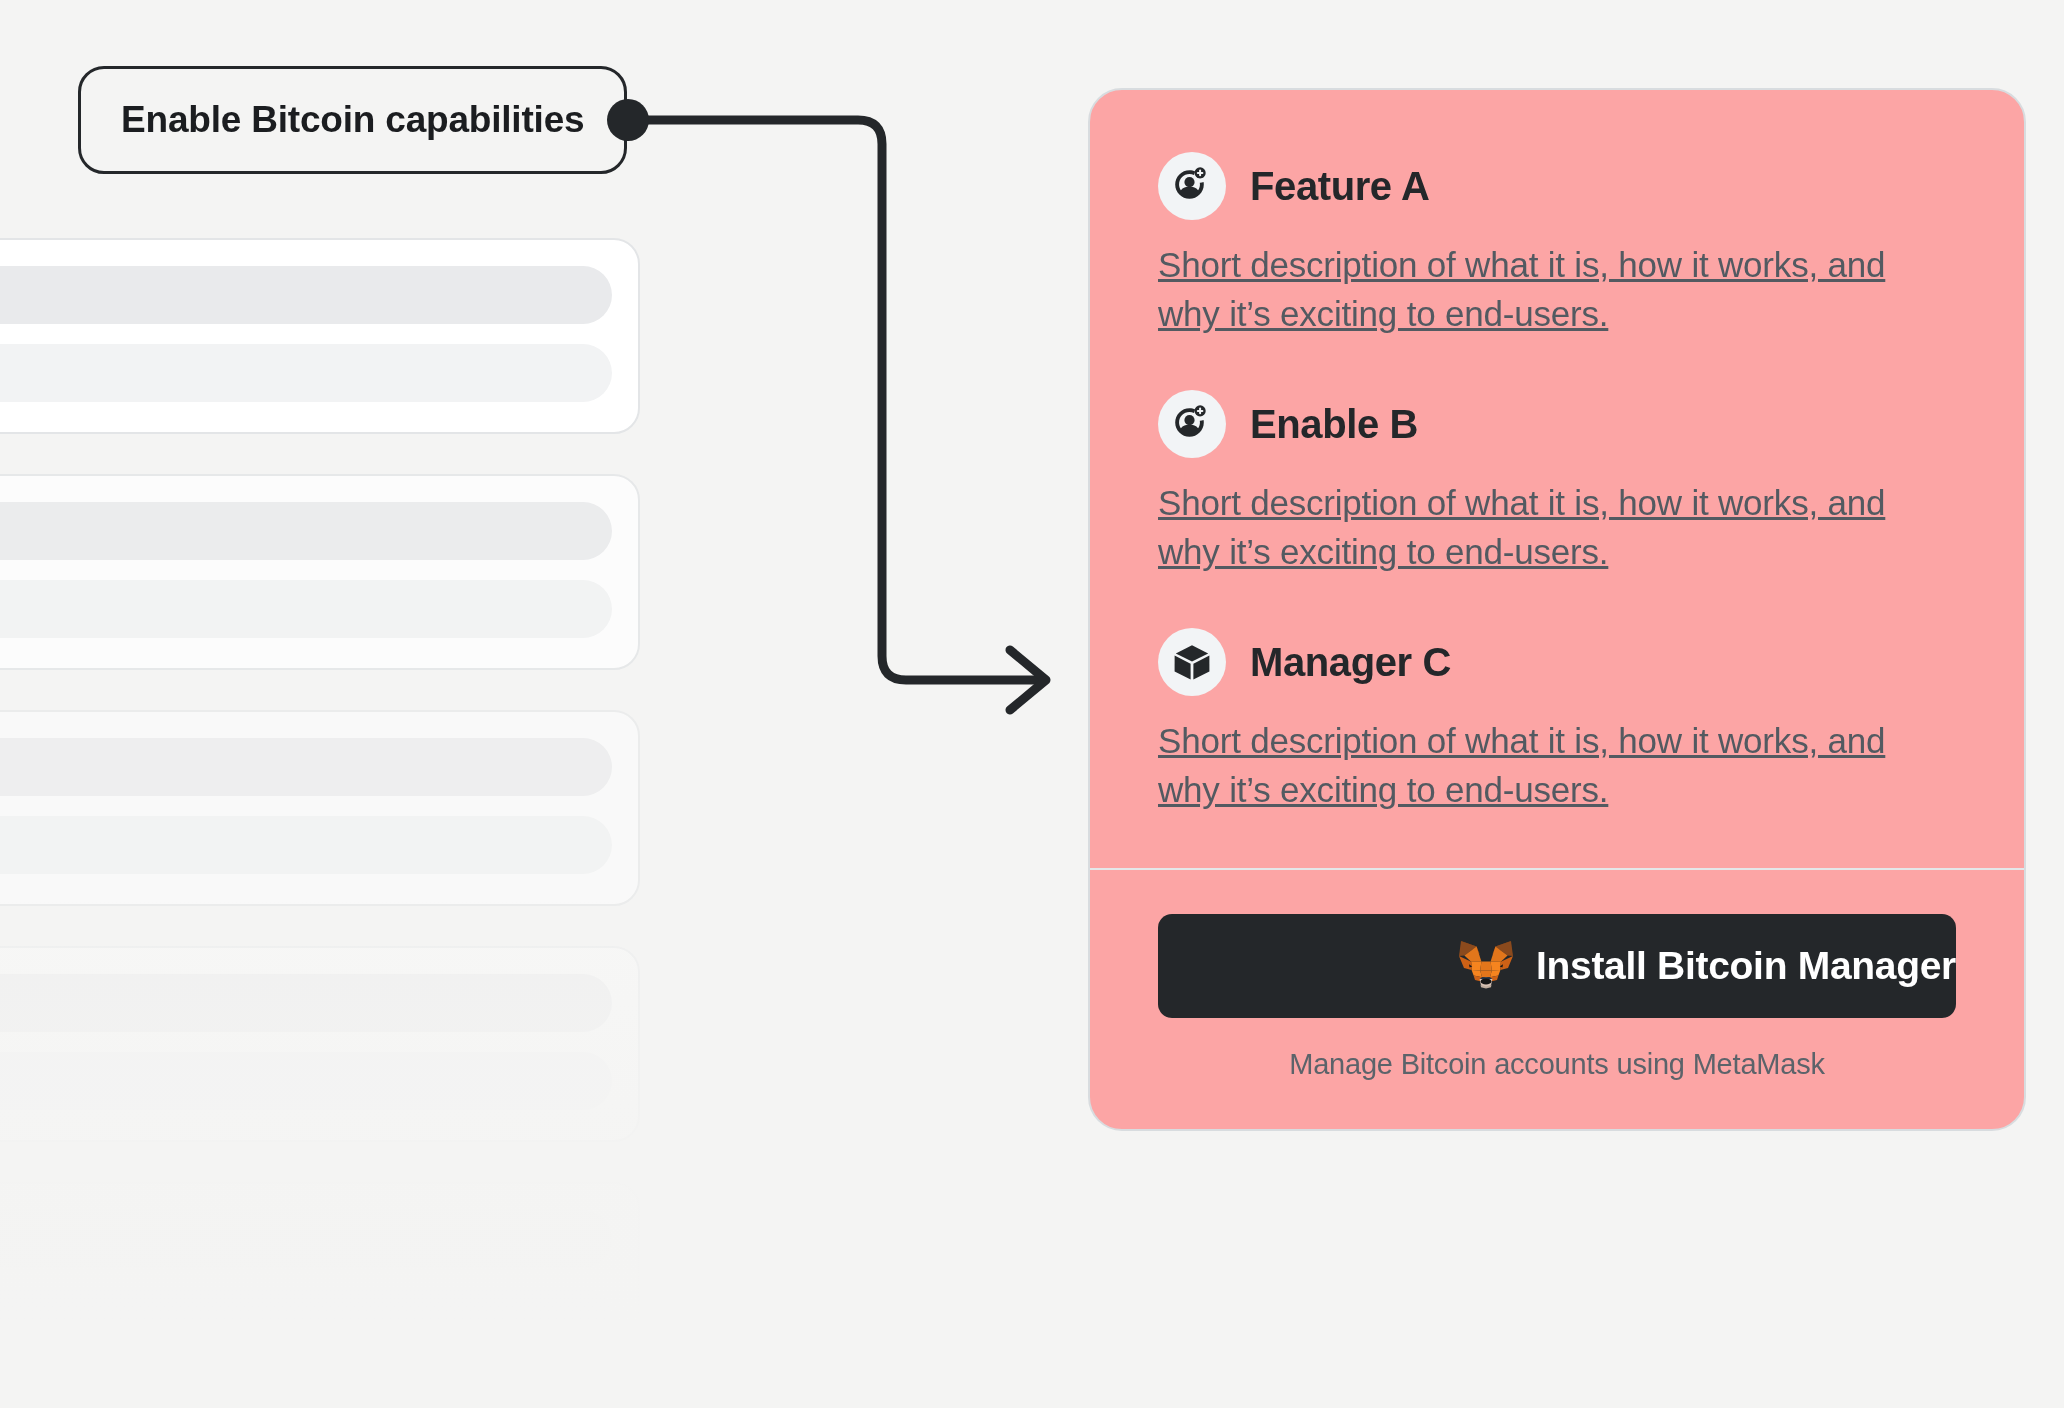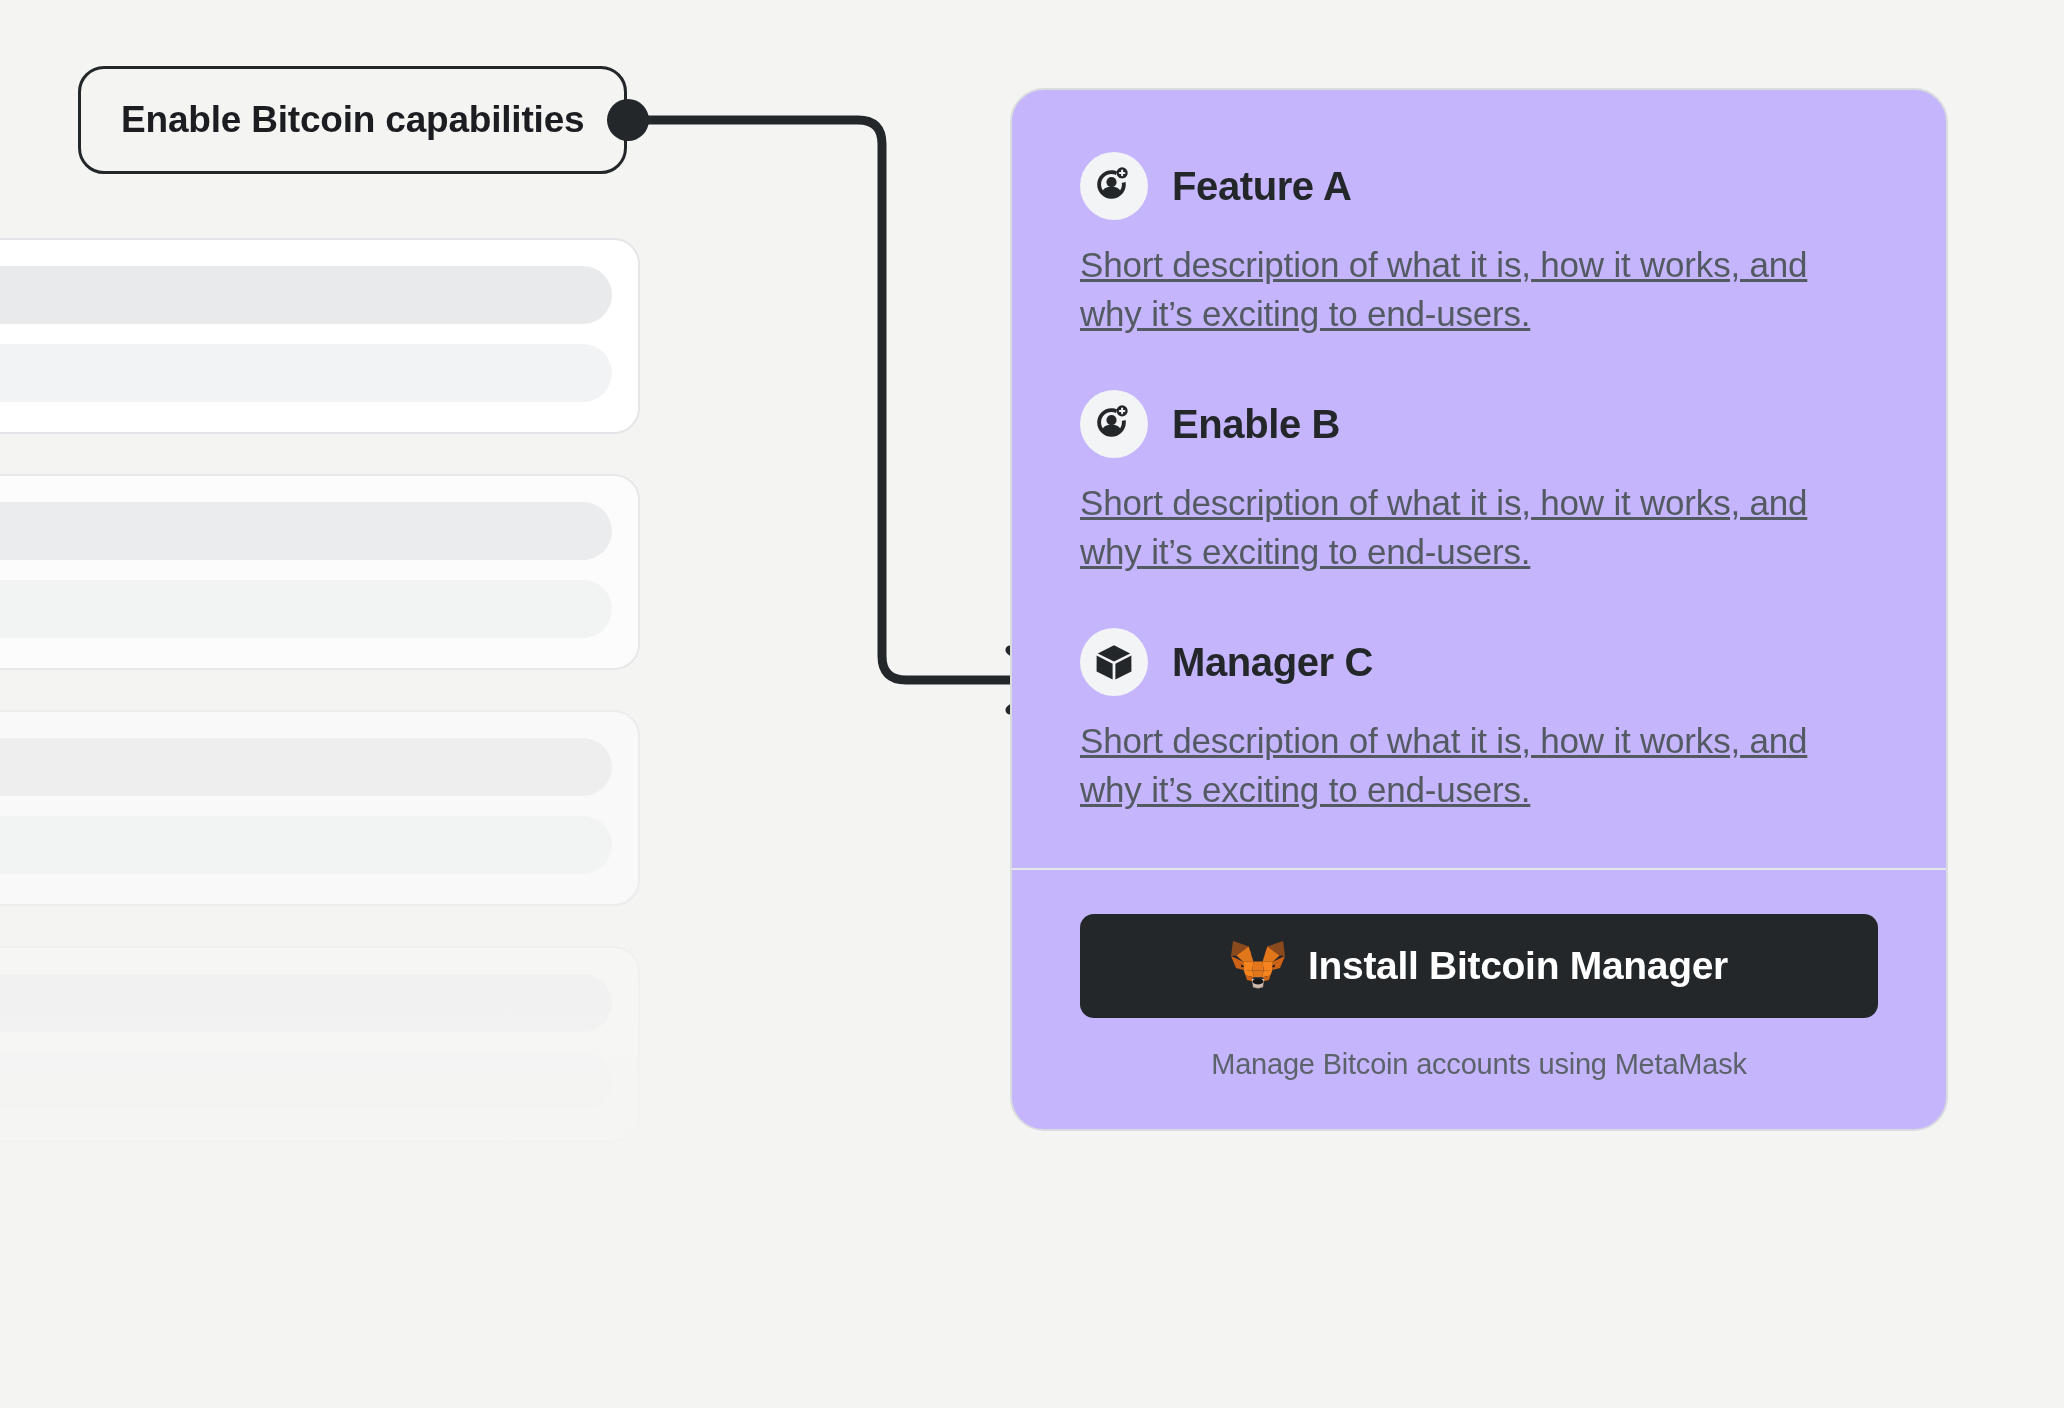--- a/index.html
+++ b/index.html
@@ -88,25 +88,25 @@
     left: 0;
     top: 0;
     width: 2064px;
     height: 1408px;
     pointer-events: none;
   }
 
   
   #feature-card {
     position: absolute;
-    left: 1010px;
+    left: 1088px;
     top: 88px;
     width: 938px;
     box-sizing: border-box;
-    background: #c4b5fd;
+    background: #fca5a5;
     border: 2px solid #d8dcdf;
     border-radius: 34px;
     overflow: hidden;
   }
   #feature-list {
     padding: 62px 68px 54px 68px;
   }
   .feature-block { margin-bottom: 52px; }
   .feature-block:last-child { margin-bottom: 0; }
 
@@ -151,21 +151,21 @@
   }
   #install-button {
     width: 100%;
     box-sizing: border-box;
     height: 104px;
     background: #24272a;
     border: none;
     border-radius: 14px;
     display: flex;
     align-items: center;
-    justify-content: center;
+    justify-content: flex-end;
     gap: 22px;
     cursor: pointer;
     padding: 0;
   }
   #install-label {
     color: #ffffff;
     font-size: 39px;
     font-weight: 700;
     letter-spacing: -0.3px;
     font-family: "Liberation Sans", sans-serif;

